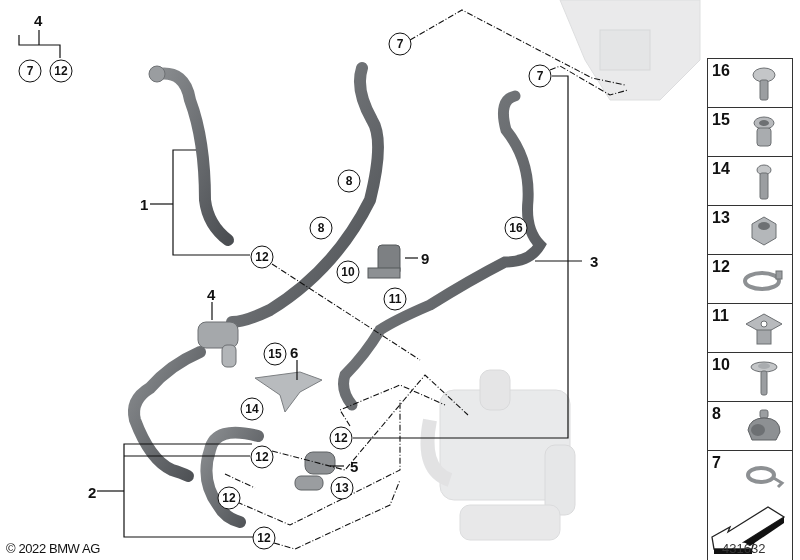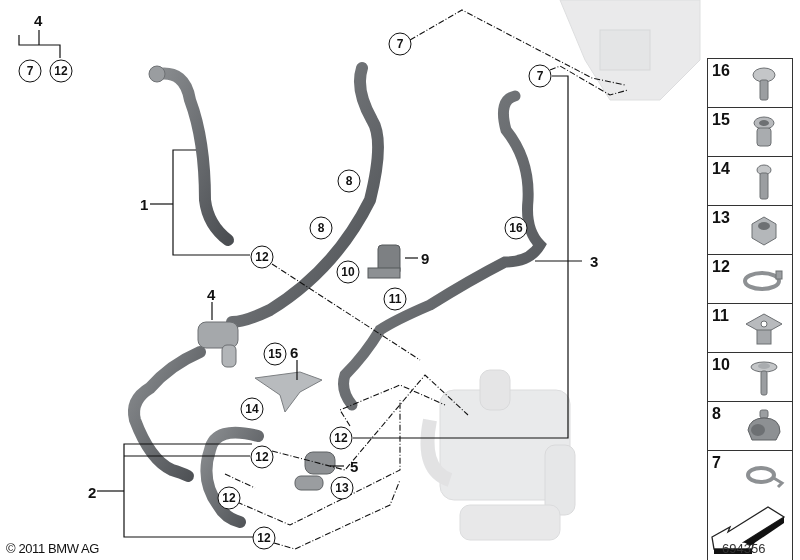--- a/index.html
+++ b/index.html
@@ -193,14 +193,14 @@
   </div>
   <div class="lg-arrow">
     <svg width="86" height="62" viewBox="0 0 86 62">
       <polygon points="4,38 22,28 20,33 60,8 76,18 36,43 46,43 44,50 6,50" fill="#fff" stroke="#222" stroke-width="1.3"></polygon>
       <polygon points="6,50 44,50 44,55 6,55" fill="#111"></polygon>
       <polygon points="36,43 76,18 76,24 42,47" fill="#111"></polygon>
     </svg>
   </div>
 </div>
 
-<div class="copyright">© 2011 BMW AG</div>
-<div class="refno">694356</div>
+<div class="copyright">© 2022 BMW AG</div>
+<div class="refno">431632</div>
 
 </body></html>

